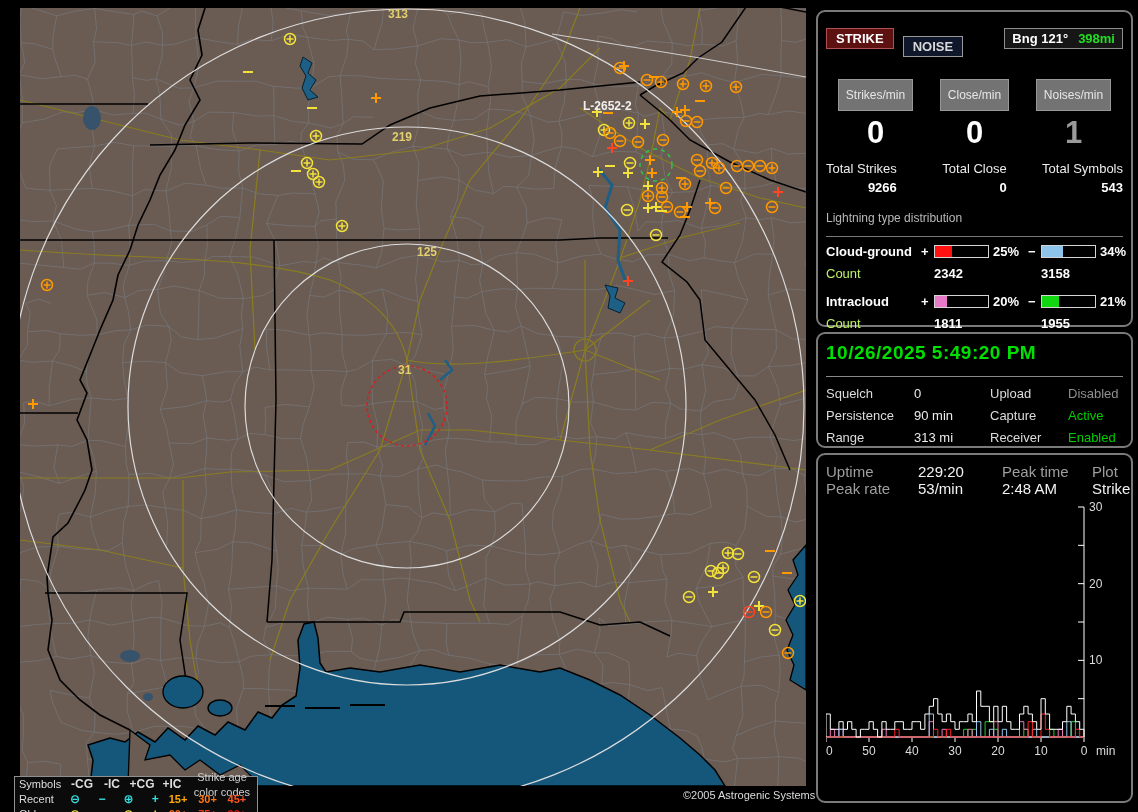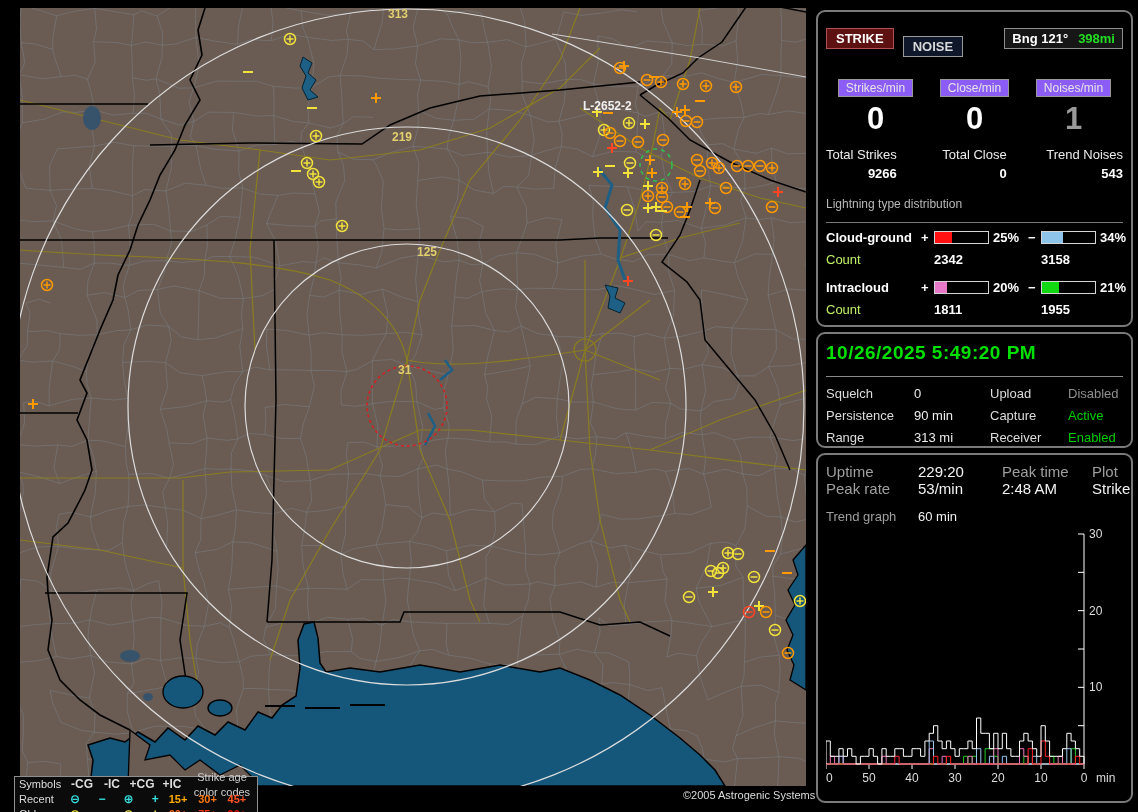--- a/index.html
+++ b/index.html
@@ -23,22 +23,22 @@
   #p2{top:332px;height:116px;}
   #p3{top:453px;height:350px;}
   .btnrow{display:flex;align-items:center;}
   .btn{font-weight:bold;font-size:13px;padding:2px 9px;border:1px solid #9a9a9a;}
   #strike-btn{background:#5e1111;border-color:#b05050;color:#fff;margin-right:9px;}
   #noise-btn{background:#0f172a;border-color:#9a9a9a;color:#d8d8d8;margin-top:16px;}
   #bng-badge{margin-left:auto;background:#161616;border:1px solid #8d8d8d;font-weight:bold;
              font-size:13px;padding:2px 7px;display:flex;gap:10px;}
   #bng-badge .dist{color:#22dd22;}
   .chiprow{display:grid;grid-template-columns:1fr 1fr 1fr;margin-top:22px;}
-  .chip{justify-self:center;background:#8b5cf6;border:1px solid #989898;color:#e6e6e6;
-        font-size:12px;padding:1px 7px;}
+  .chip{justify-self:center;background:#737373;border:1px solid #989898;color:#e6e6e6;
+        font-size:12px;padding:8px 7px;}
   .numrow{display:grid;grid-template-columns:1fr 1fr 1fr;margin-top:4px;}
   .bignum{justify-self:center;font-size:31px;font-weight:bold;color:#fff;}
   .bignum.dim{color:#9a9a9a;}
   .totrow{display:grid;grid-template-columns:1fr 1fr 1fr;margin-top:8px;justify-items:center;}
   .tot{display:inline-block;}
   .tot .tlabel{font-size:13px;color:#ececec;}
   .tot .tvalue{font-size:13px;font-weight:bold;color:#fff;text-align:right;margin-top:3px;}
   .totrow .tc0{justify-self:start;}
   .totrow .tc2{justify-self:end;}
   #dist{margin-top:16px;}
@@ -403,21 +403,21 @@
   <div class="totrow">
     <span class="tot tc0">
       <span class="tlabel">Total Strikes</span>
       <span class="tvalue" style="display:block">9266</span>
     </span>
     <span class="tot tc1">
       <span class="tlabel">Total Close</span>
       <span class="tvalue" style="display:block">0</span>
     </span>
     <span class="tot tc2">
-      <span class="tlabel">Trend Noises</span>
+      <span class="tlabel">Total Symbols</span>
       <span class="tvalue" style="display:block">543</span>
     </span>
   </div>
   <div id="dist">
     <h4>Lightning type distribution</h4>
     <div class="drow">
       <span class="dname">Cloud-ground</span>
       <span class="dsign">+</span>
       <span class="dbar">
           <i id="fill-0-pos" style="width: 32%; background: rgb(255, 17, 17);"></i>
@@ -485,24 +485,20 @@
   <div class="uprows">
     <span class="ulabel">Uptime</span>
     <span class="uvalue">229:20</span>
     <span class="ulabel">Peak time</span>
     <span class="ulabel">Plot</span>
     <span class="ulabel">Peak rate</span>
     <span class="uvalue">53/min</span>
     <span class="uvalue">2:48 AM</span>
     <span class="uvalue">Strike</span>
   </div>
-  <div class="trendrow">
-    <span class="ulabel">Trend graph</span>
-    <span class="uvalue">60 min</span>
-  </div>
   <svg id="trend-svg" width="297" height="258">
       <line x1="258" y1="6" x2="258" y2="236" stroke="#fff" stroke-width="1"></line>
       <line x1="0" y1="236" x2="258" y2="236" stroke="#fff" stroke-width="1"></line>
       <line x1="258" y1="197.66666666666666" x2="252" y2="197.66666666666666" stroke="#fff" stroke-width="1"></line>
       <line x1="258" y1="159.33333333333331" x2="252" y2="159.33333333333331" stroke="#fff" stroke-width="1"></line>
       <line x1="258" y1="121" x2="252" y2="121" stroke="#fff" stroke-width="1"></line>
       <line x1="258" y1="82.66666666666666" x2="252" y2="82.66666666666666" stroke="#fff" stroke-width="1"></line>
       <line x1="258" y1="44.333333333333314" x2="252" y2="44.333333333333314" stroke="#fff" stroke-width="1"></line>
       <line x1="258" y1="6" x2="252" y2="6" stroke="#fff" stroke-width="1"></line>
       <text x="263" y="163.33333333333331" fill="#dcdcdc" font-size="12" font-family="Liberation Sans, DejaVu Sans, sans-serif" text-anchor="start">10</text>

